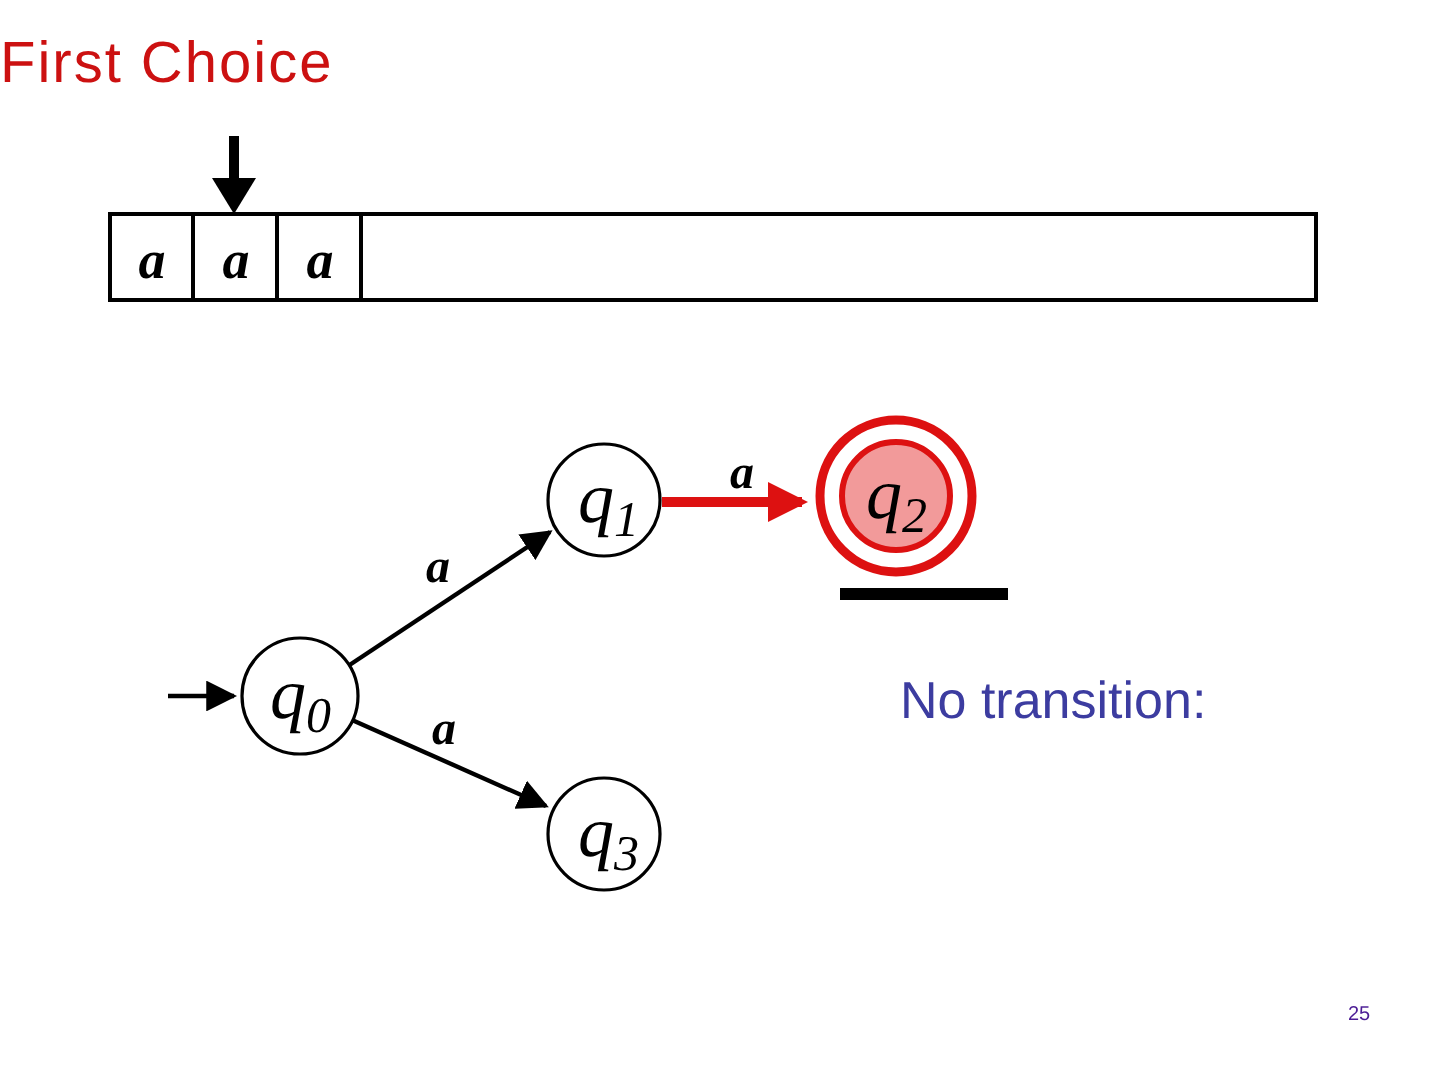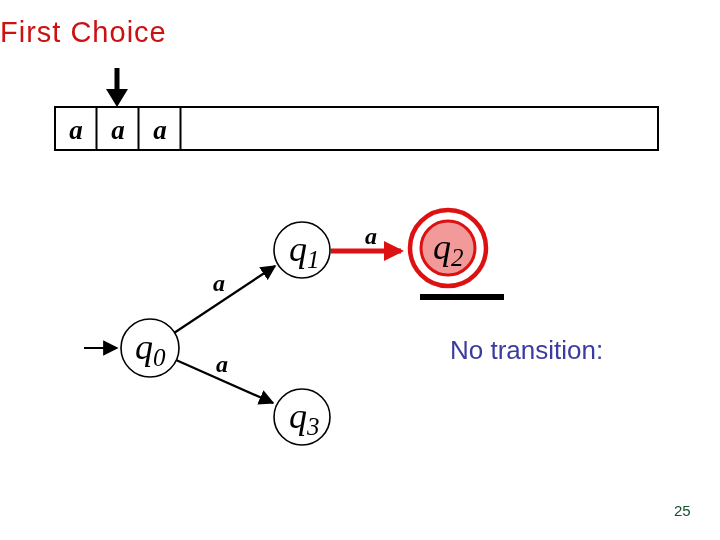--- a/index.html
+++ b/index.html
@@ -24,21 +24,21 @@
   }
   .annotation{
     position:absolute;left:402px;top:327px;
     font-size:26px;line-height:47px;
     color:var(--annotation_blue);
     white-space:nowrap;
     margin-left:48px;
   }
   .page-number{
     position:absolute;left:674px;top:502px;
-    font-size:15px;color:#14532d;
+    font-size:10px;color:#4c1d95;
   }
   
   .ink-stroke{stroke:var(--ink);fill:none;}
   .ink-fill{fill:var(--ink);}
   .red-stroke{stroke:var(--accent_red);fill:none;}
   .red-fill{fill:var(--accent_red);}
   .state-circle{fill:#ffffff;stroke:var(--ink);stroke-width:1.6;}
   .accept-outer{fill:#ffffff;stroke:var(--accent_red);stroke-width:4.5;}
   .accept-inner{fill:var(--state_pink);stroke:var(--accent_red);stroke-width:3;}
   .tape-rect{fill:#ffffff;stroke:var(--ink);stroke-width:2;}

